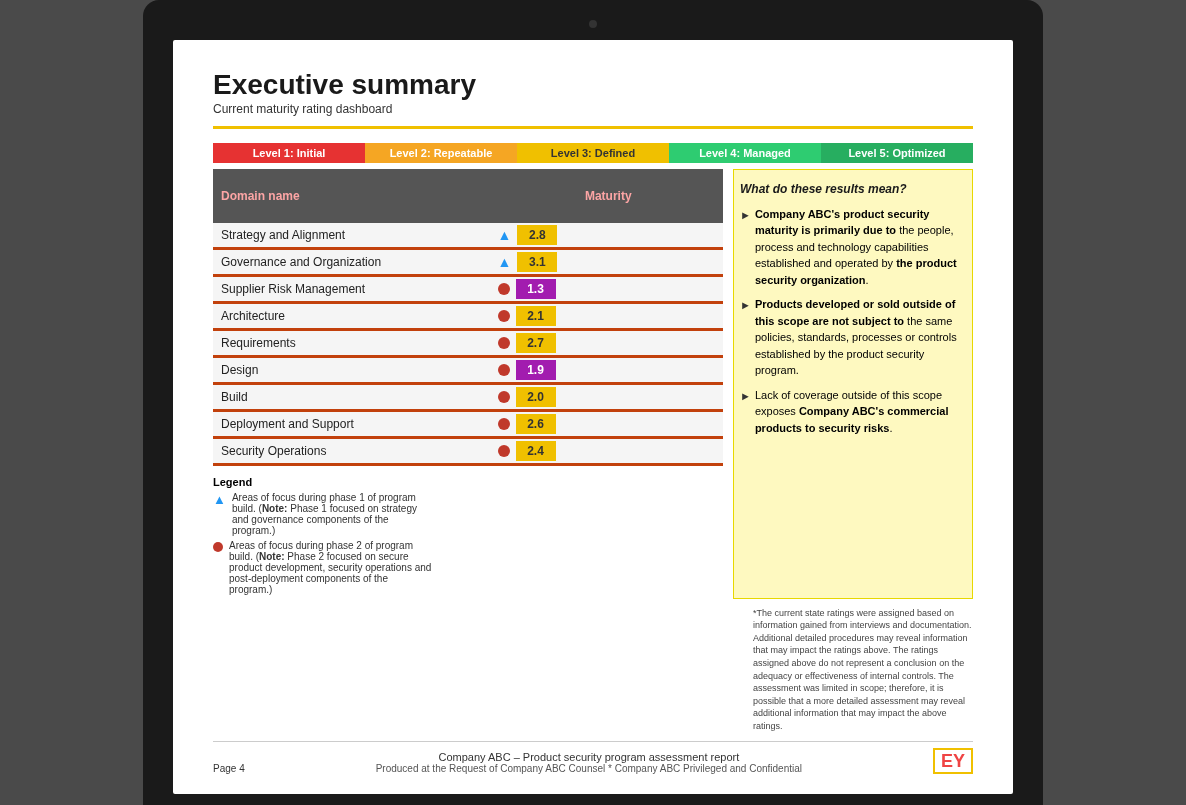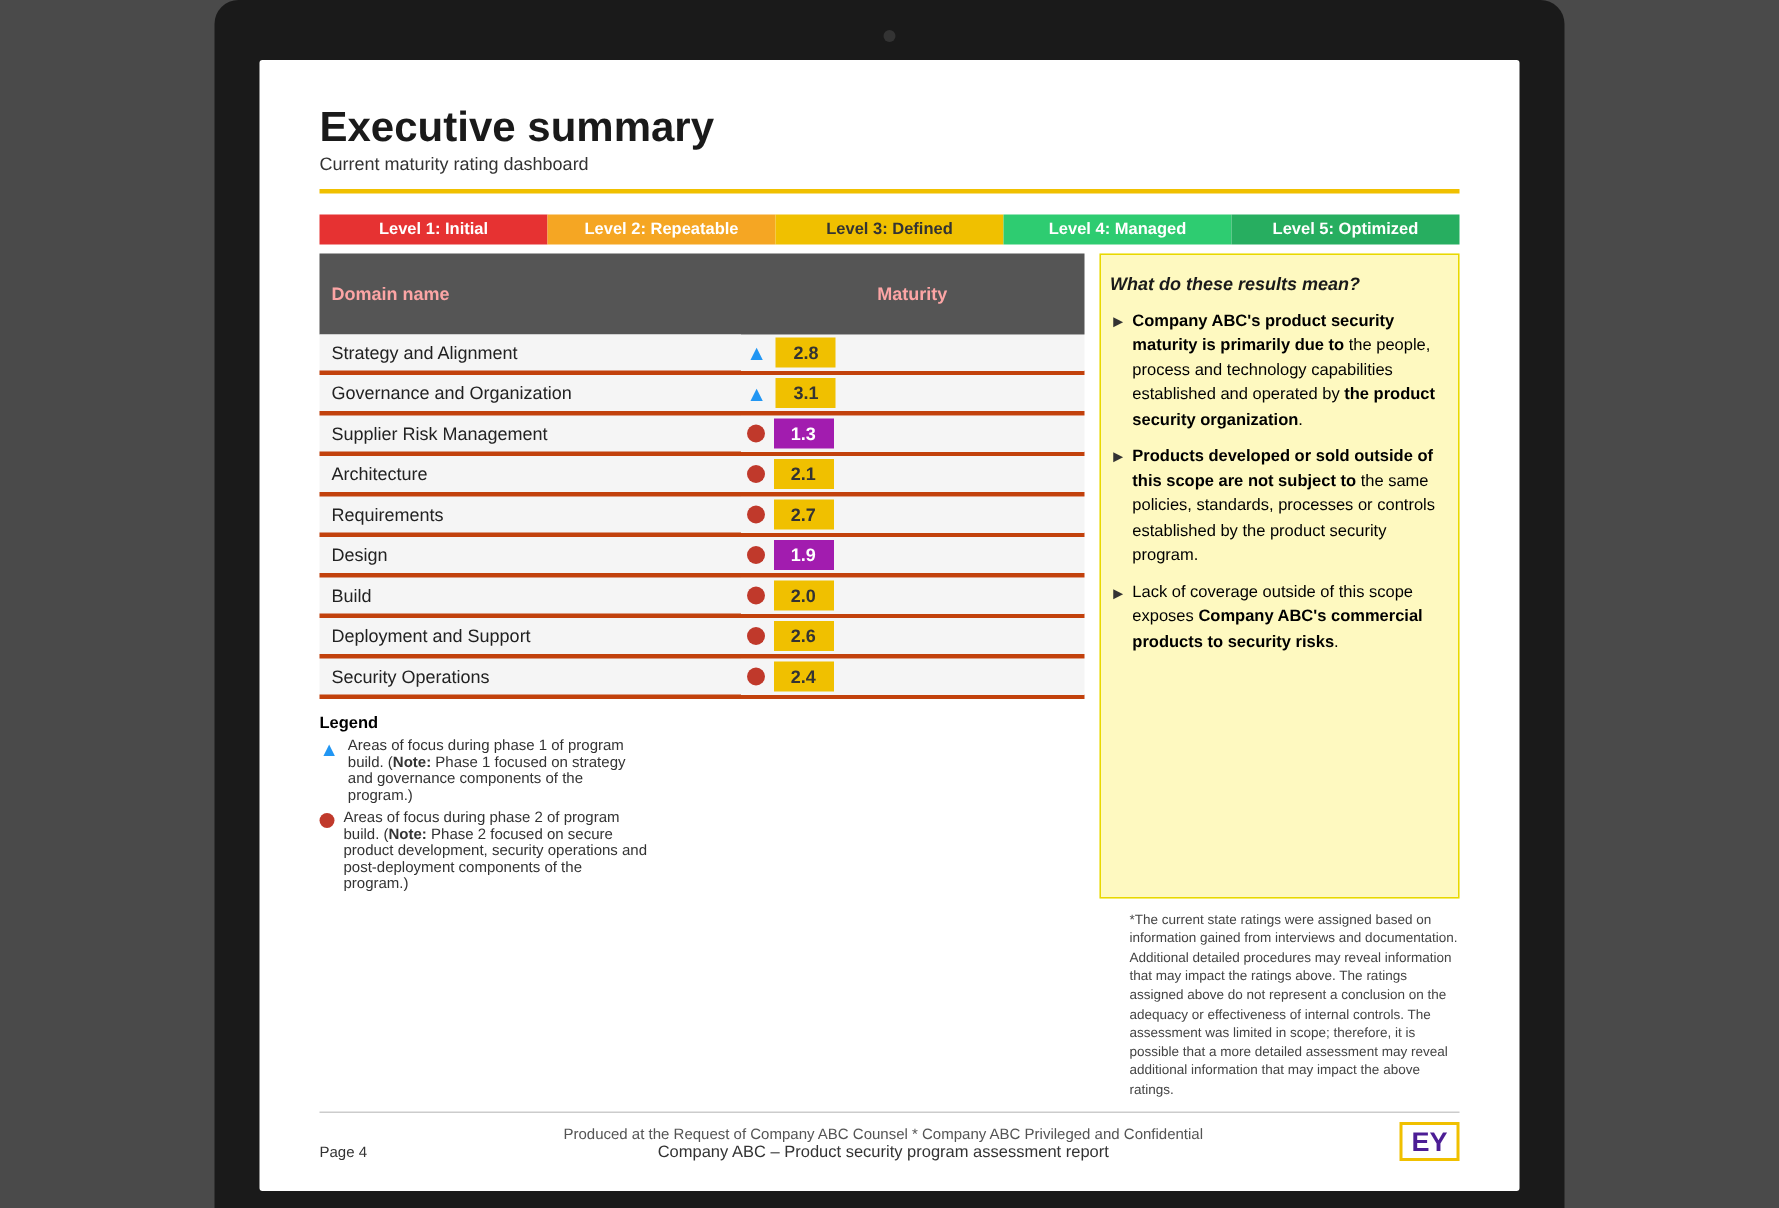--- a/index.html
+++ b/index.html
@@ -269,21 +269,21 @@
       display: flex;
       justify-content: space-between;
       align-items: flex-end;
       font-size: 10px;
       color: #333;
     }
 
     .ey-logo {
       font-size: 18px;
       font-weight: bold;
-      color: #4c1d95;
+      color: #ef4444;
       border: 2px solid #f0c000;
       padding: 2px 6px;
       line-height: 1;
     }
 
     .table-wrapper {
       position: relative;
     }
   </style>
 </head>
@@ -437,22 +437,22 @@
         <div class="footnote-area">
           <div class="footnote-left"></div>
           <div class="footnote-right">
             <span>*The current state ratings were assigned based on information gained from interviews and documentation. Additional detailed procedures may reveal information that may impact the ratings above. The ratings assigned above do not represent a conclusion on the adequacy or effectiveness of internal controls. The assessment was limited in scope; therefore, it is possible that a more detailed assessment may reveal additional information that may impact the above ratings.</span>
           </div>
         </div>
 
         <div class="footer-bar">
           <div>Page 4</div>
           <div style="text-align:center; flex:1;">
+            <div style="font-size:11px;color:#333;">Company ABC – Product security program assessment report</div>
             <div style="font-size:10px;color:#555;">Produced at the Request of Company ABC Counsel * Company ABC Privileged and Confidential</div>
-            <div style="font-size:11px;color:#333;">Company ABC – Product security program assessment report</div>
           </div>
           <div class="ey-logo">EY</div>
         </div>
 
       </div>
     </div>
   </div>
 
 </div>
 

